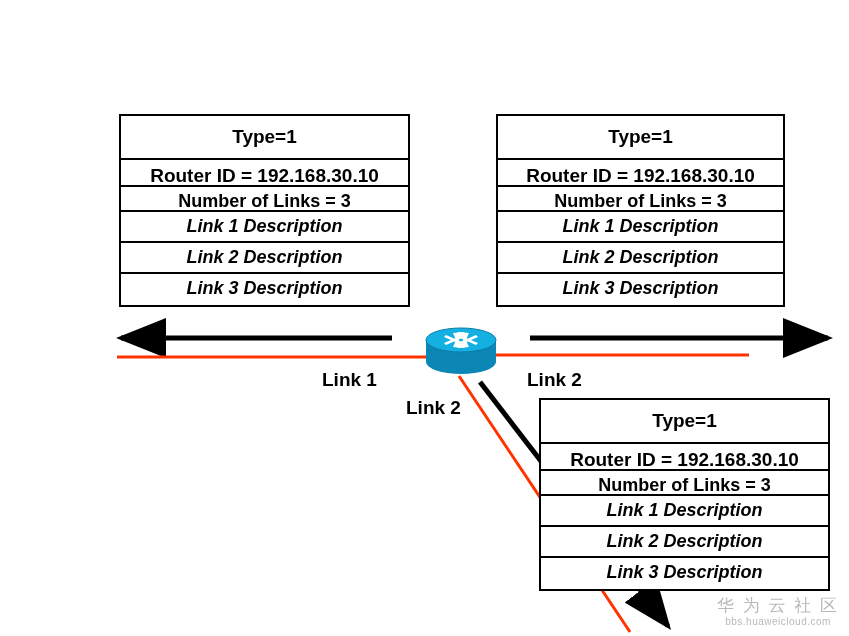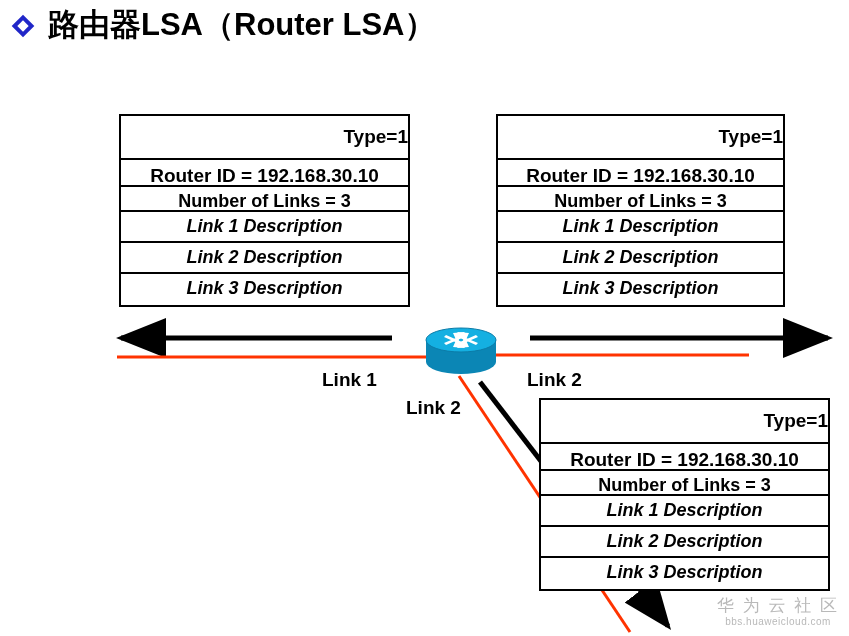--- a/index.html
+++ b/index.html
@@ -73,21 +73,20 @@
     white-space: nowrap;
     overflow: hidden;
   }
   .lsa-row:last-child {
     border-bottom: none;
   }
   .row-type {
     font-size: 19px;
     line-height: 42px;
     height: 44px;
-    text-align: right;
   }
   .row-rid {
     font-size: 19px;
     line-height: 31px;
     height: 27px;
   }
   .row-num {
     font-size: 18px;
     line-height: 29px;
     height: 25px;
@@ -139,27 +138,20 @@
     font-size: 10px;
     letter-spacing: 0.5px;
     line-height: 12px;
   }
 </style>
 </head>
 <body>
 
 <div id="stage">
 
-  <div class="title-row">
-    <span class="bullet-diamond">
-      <span class="d-outer"></span>
-      <span class="d-inner"></span>
-    </span>
-    <span class="title-text">路由器LSA（Router LSA）</span>
-  </div>
 
   <svg width="849" height="636" style="position:absolute;left:0;top:0;">
     <defs>
       <marker id="arrowBlack" markerWidth="10" markerHeight="8" refX="9" refY="4" orient="auto" markerUnits="strokeWidth">
         <path d="M0,0 L10,4 L0,8 z" fill="#000000"></path>
       </marker>
       <marker id="arrowRed" markerWidth="10" markerHeight="8" refX="9" refY="4" orient="auto" markerUnits="strokeWidth">
         <path d="M0,0 L10,4 L0,8 z" fill="#ff3300"></path>
       </marker>
     </defs>

